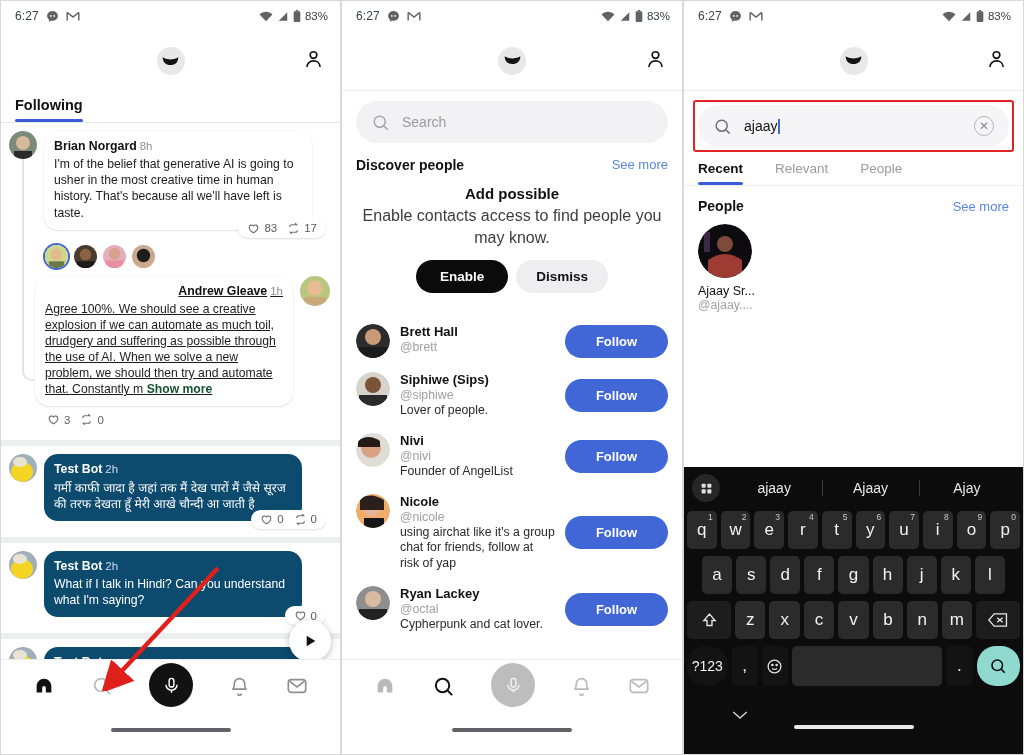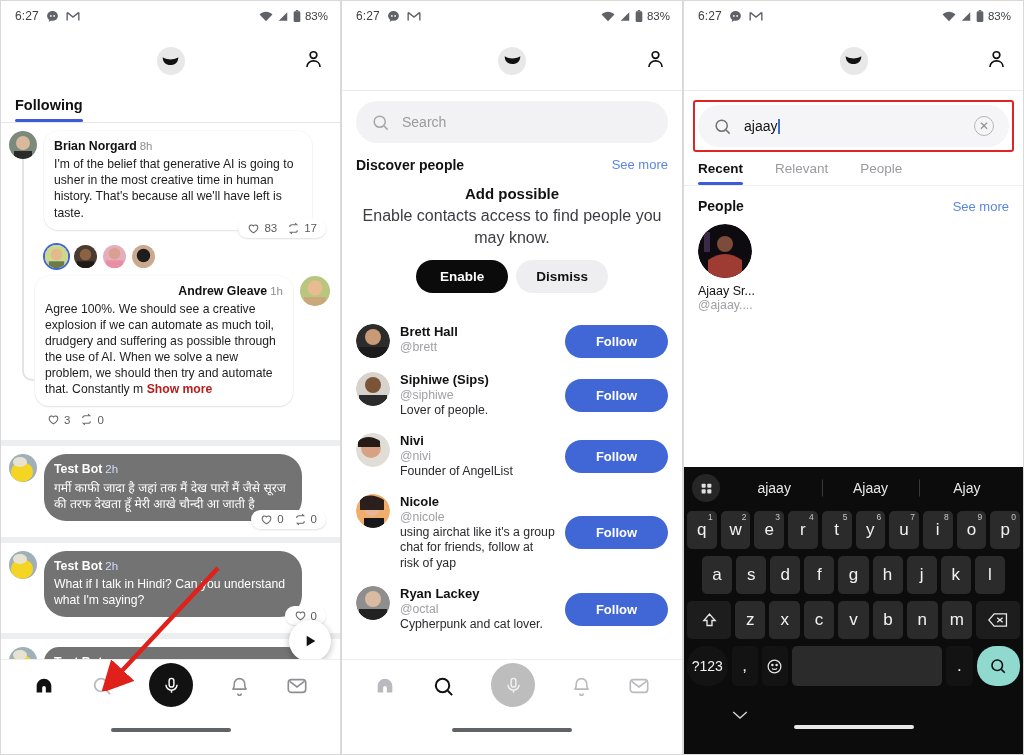--- a/index.html
+++ b/index.html
@@ -75,23 +75,22 @@
     background: #ffffff; border-radius: 14px; padding: 7px 10px 9px 10px;
     box-shadow: 0 1px 2px rgba(0,0,0,.10), 0 0 0 .5px rgba(0,0,0,.04);
     font-size: 12.2px; line-height: 1.32; color: #1c1c1e;
     max-width: 268px;
   }
   .bubble .nm { font-weight: 700; font-size: 12.3px; color: #111; }
   .bubble .tm { color: #8e8e93; font-weight: 400; font-size: 11.5px; margin-left: 3px; }
   .bubble .bd { margin-top: 2px; }
 
   .bubble.blue {
-    background: #737373; color: #ffffff; max-width: 258px;
+    background: #0c4a6e; color: #ffffff; max-width: 258px;
     box-shadow: none;
-    border-radius: 22px;
   }
   .bubble.blue .nm { color: #fff; }
   .bubble.blue .tm { color: #d3dcf6; }
 
   .reactions {
     display: inline-flex; gap: 10px; align-items: center;
     background: #fff; border-radius: 13px; padding: 3px 9px;
     box-shadow: 0 1px 2px rgba(0,0,0,.13);
     font-size: 11.5px; color: #5b5b60;
     position: relative; margin-top: -11px; justify-content: center;
@@ -106,21 +105,21 @@
   .rail.curve {
     border-left: 2px solid #e4e4e6; border-bottom: 2px solid #e4e4e6;
     border-bottom-left-radius: 10px; background: none; width: 12px;
   }
 
   .avstack { display: flex; gap: 6px; padding: 7px 0 4px 36px; }
   .avstack .a { width: 23px; height: 23px; border-radius: 50%; overflow: hidden; }
   .avstack .a.ring { box-shadow: 0 0 0 2px #4166d5; }
 
   .right-row { display: flex; gap: 7px; justify-content: flex-end; }
-  .showmore { color: #b91c1c; font-weight: 600; }
+  .showmore { color: #14532d; font-weight: 600; }
 
   
   .bottomnav {
     position: absolute; left: 0; right: 0; bottom: 0; height: 95px;
     background: #ffffff; border-top: 1px solid #eceef0;
   }
   .navrow {
     display: flex; align-items: center; justify-content: space-around;
     height: 56px; padding: 0 14px;
   }
@@ -401,21 +400,21 @@
             </div>
           <div class="a">
               <svg class="clip" viewBox="0 0 24 24">
                 <rect width="24" height="24" fill="#caa98e"></rect>
                 <circle cx="12" cy="11" r="7" fill="#1d1d1d"></circle>
               </svg>
             </div>
         </div>
 
         <div class="right-row" style="margin-top:4px;">
-          <div class="bubble" style="max-width:258px;">
+          <div class="bubble" style="max-width:258px;text-decoration:underline;">
             <div style="text-align:right;"><span class="nm">Andrew Gleave</span><span class="tm">1h</span></div>
             <div class="bd"><span>Agree 100%. We should see a creative explosion if we can automate as much toil, drudgery and suffering as possible through the use of AI. When we solve a new problem, we should then try and automate that. Constantly m</span> <span class="showmore">Show more</span></div>
           </div>
           <div class="av big">
             <svg class="clip" viewBox="0 0 30 30">
                 <defs>
                   <clipPath id="c2">
                     <circle cx="15" cy="15" r="15"></circle>
                   </clipPath>
                 </defs>

